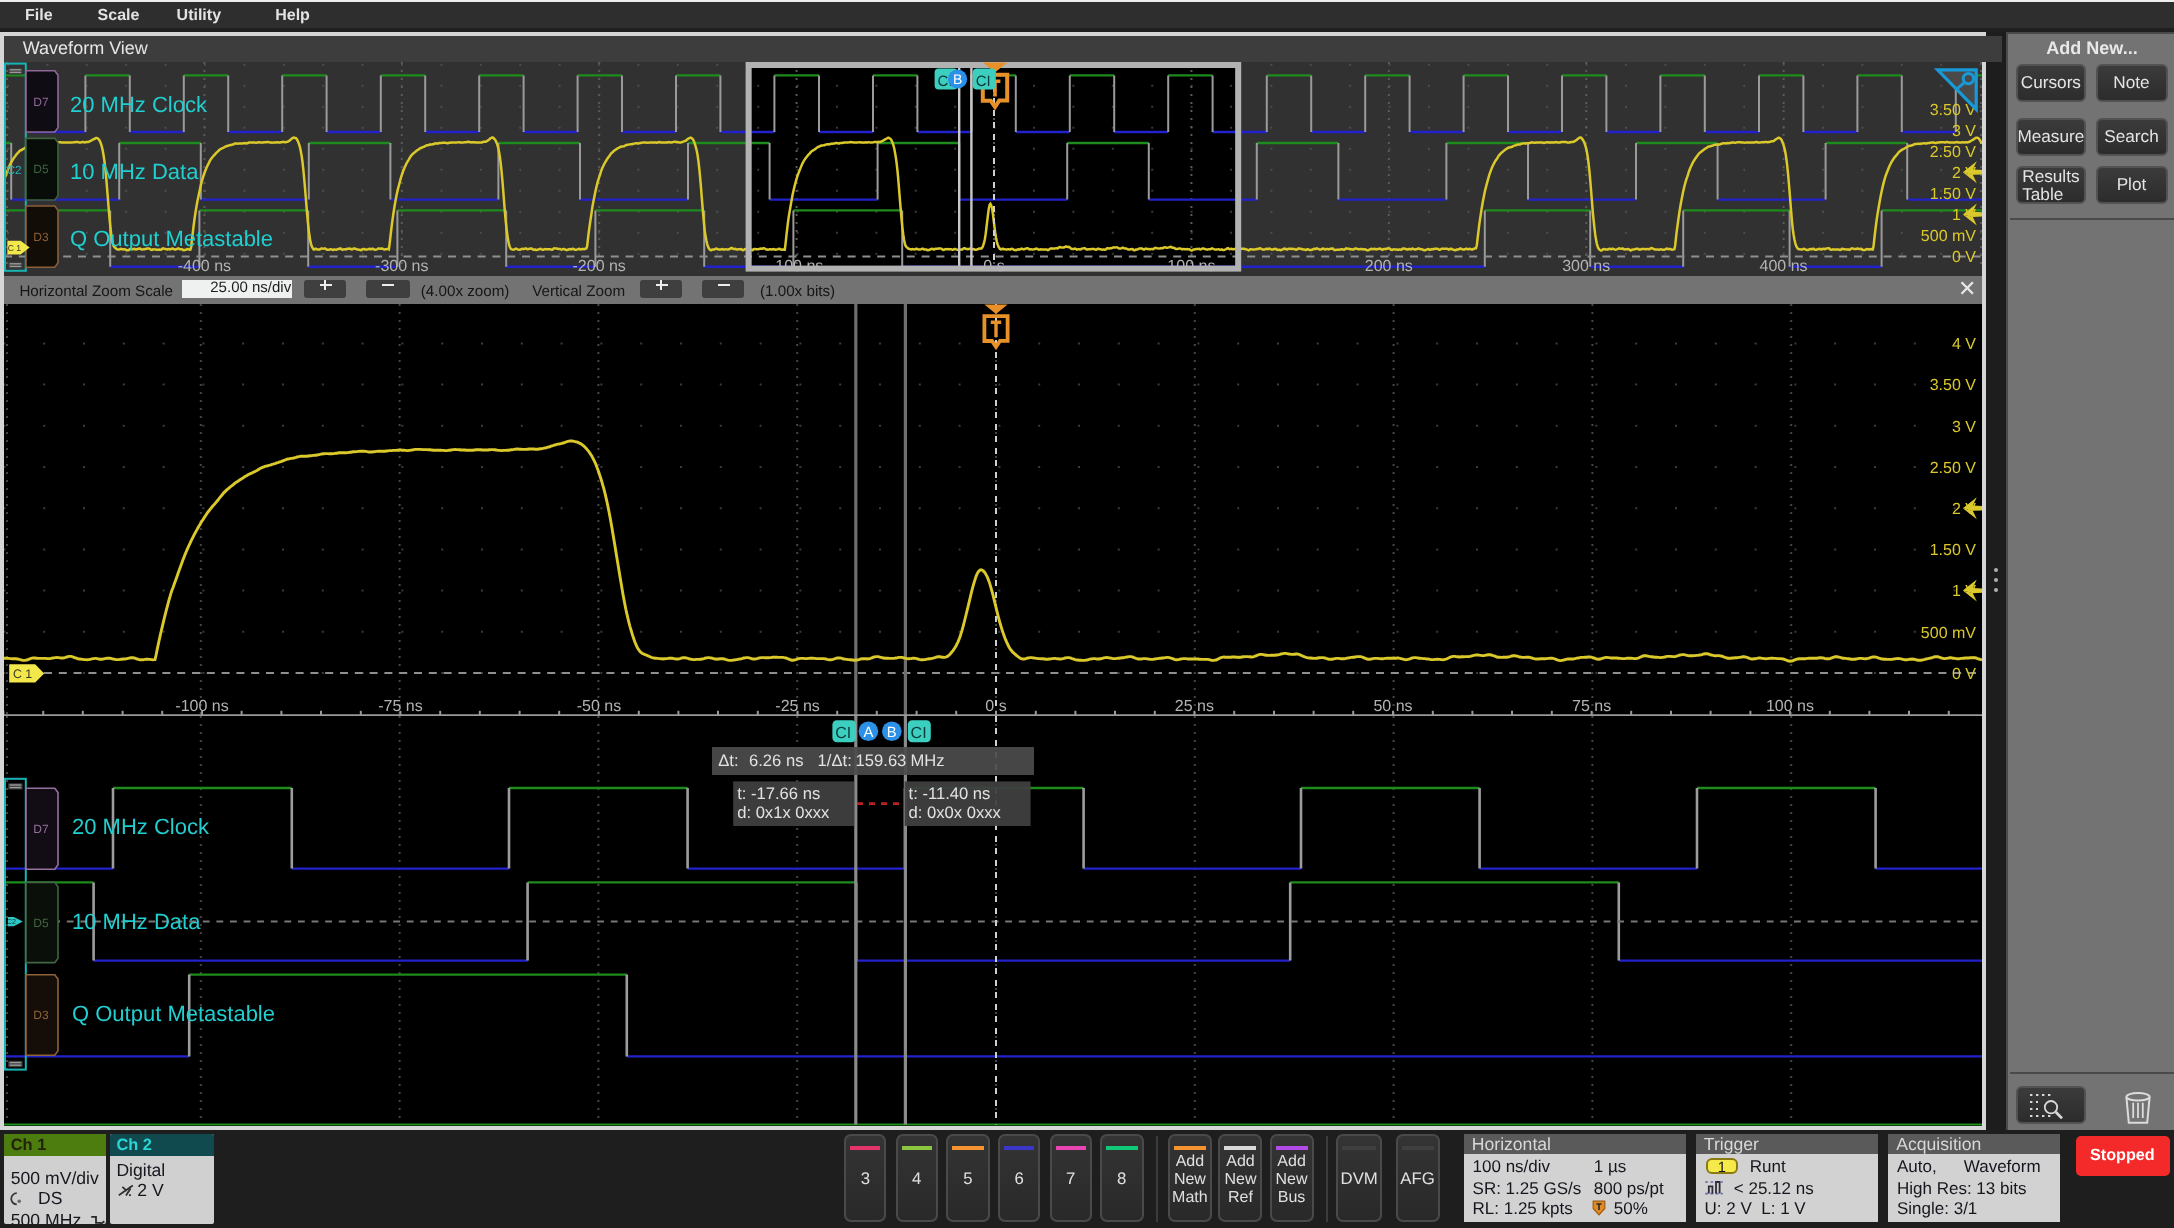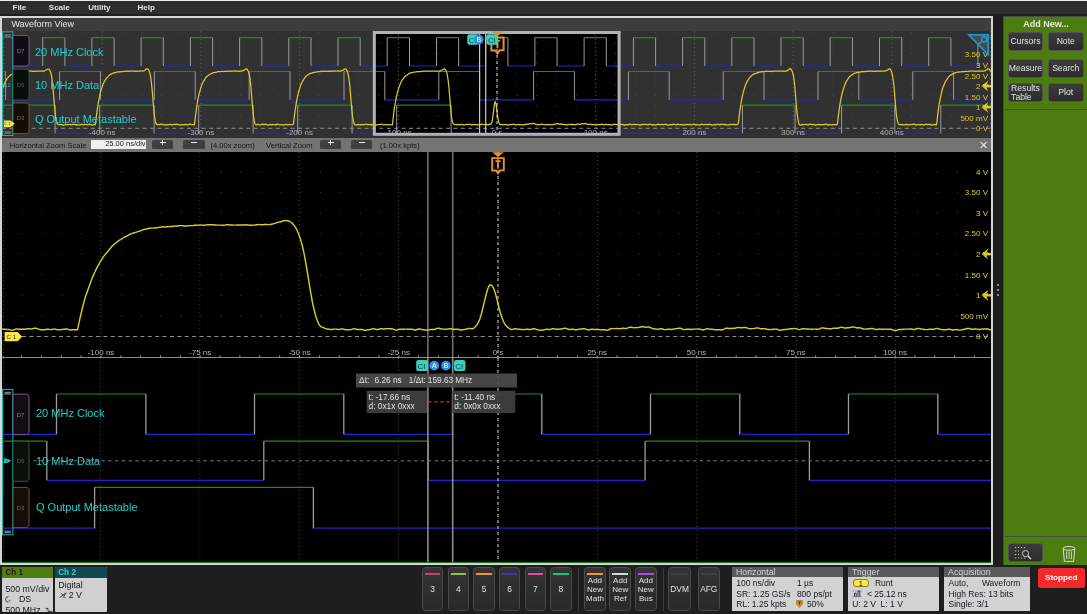--- a/index.html
+++ b/index.html
@@ -3,36 +3,36 @@
 html,body{margin:0;padding:0;background:#1b1b1b;}
 body{width:1087px;height:614px;overflow:hidden;font-family:"Liberation Sans",sans-serif;
  -webkit-font-smoothing:antialiased;}
 #root{position:relative;width:1087px;height:614px;background:#1d1d1d;}
 #menubar{position:absolute;left:0;top:0;width:1087px;height:16px;background:#2e2e2e;}
 #topline{position:absolute;left:0;top:0;width:1087px;height:1px;background:#ededed;}
 #botline{position:absolute;left:0;top:14.2px;width:1087px;height:1.9px;background:#1f1f1f;}
 #menubar span{position:absolute;top:3.2px;font-size:8px;font-weight:bold;color:#e3e3e3;}
 #win{position:absolute;left:0;top:16px;width:993px;height:549px;box-sizing:border-box;
  border:2px solid #d6d6d6;background:#313131;}
-#title{position:absolute;left:2px;top:18px;width:989px;height:13px;background:#3d3d3d;}
+#title{position:absolute;left:2px;top:18px;width:989px;height:13px;background:#3d3d3d;padding-left:10px;}
 #title span{position:absolute;left:9.4px;top:0.7px;font-size:9px;color:#e6e6e6;}
 svg.ov{position:absolute;left:2px;top:31px;}
 svg.mn{position:absolute;left:2px;top:151.5px;}
 svg.dg{position:absolute;left:2px;top:358px;}
 #zbar{position:absolute;left:2px;top:137.5px;width:989px;height:14px;background:#737373;}
 #zbar .lbl{position:absolute;top:3.2px;font-size:7.6px;color:#161616;}
 #zbar .fld{position:absolute;top:2.8px;height:8.6px;background:#eff0f0;color:#1c1c1c;
  font-size:7.5px;text-align:right;line-height:8.8px;}
 #zbar .pb{position:absolute;top:2.8px;height:8.8px;background:#3f3f3f;border-radius:1.5px;}
 #zbar .pb i{position:absolute;background:#ededed;}
 #zbar .xc{position:absolute;top:2.2px;left:977px;font-size:11px;color:#e8e8e8;line-height:11px;}
 #splitdots{position:absolute;left:997px;top:284px;}
 #splitdots i{position:absolute;width:2.4px;height:2.4px;border-radius:50%;background:#b0b0b0;}
 #side{position:absolute;left:1003px;top:15.5px;width:84px;height:549px;box-sizing:border-box;
- border-left:1px solid #4a4a4a;border-top:1px solid #4a4a4a;background:#4d7c0f;}
+ border-left:1px solid #4a4a4a;border-top:1px solid #4a4a4a;background:#737373;}
 #side .hdr{position:absolute;left:0;top:2.6px;width:84px;text-align:center;font-size:9px;
  font-weight:bold;color:#e8e8e8;}
 .sbtn{position:absolute;box-sizing:border-box;border:1px solid #525252;border-radius:3px;
  background:linear-gradient(#3b3b3b,#2c2c2c);color:#e4e4e4;font-size:8.6px;display:flex;
  align-items:center;justify-content:center;text-align:left;line-height:9px;}
 #side .sep{position:absolute;left:1px;top:92px;width:83px;height:1px;background:#4a4a4a;}
 #side .sep2{position:absolute;left:1px;top:519.9px;width:83px;height:1px;background:#4a4a4a;}
 #bottom{position:absolute;left:0;top:565px;width:1087px;height:49px;background:#1e1e1e;}
 .chbadge{position:absolute;box-sizing:border-box;border-radius:1px;overflow:hidden;background:#d0d0d0;}
 .chbadge .h{height:11px;font-size:8.2px;font-weight:bold;padding-left:3.4px;box-sizing:border-box;
@@ -192,21 +192,21 @@
       </div>
       <span class="lbl" style="left:208.4px">(4.00x zoom)</span>
       <span class="lbl" style="left:264.1px">Vertical Zoom</span>
       <div class="pb" style="left:318.1px;width:21.3px">
         <i style="left:7.6px;top:1.4px;width:6.1px;height:1.8px"></i>
         <i style="left:9.5px;top:-0.5px;width:1.8px;height:5.6px"></i>
       </div>
       <div class="pb" style="left:349.2px;width:21.3px">
         <i style="left:7.6px;top:1.4px;width:6.1px;height:1.8px"></i>
       </div>
-      <span class="lbl" style="left:378px">(1.00x kpts)</span>
+      <span class="lbl" style="left:378px">(1.00x bits)</span>
       <span class="xc">✕</span>
     </div>
     <svg class="mn" width="989" height="206.5" viewBox="0 0 989 206.5">
       <rect width="989" height="206.5" fill="#000"></rect>
       <g>
         <line x1="0" y1="184.5" x2="989" y2="184.5" stroke="#3b3b3b" stroke-width="1" stroke-dasharray="1 18.9" stroke-dashoffset="-19.6"></line>
         <line x1="0" y1="163.9" x2="989" y2="163.9" stroke="#3b3b3b" stroke-width="1" stroke-dasharray="1 18.9" stroke-dashoffset="-19.6"></line>
         <line x1="0" y1="143.3" x2="989" y2="143.3" stroke="#3b3b3b" stroke-width="1" stroke-dasharray="1 18.9" stroke-dashoffset="-19.6"></line>
         <line x1="0" y1="122.7" x2="989" y2="122.7" stroke="#3b3b3b" stroke-width="1" stroke-dasharray="1 18.9" stroke-dashoffset="-19.6"></line>
         <line x1="0" y1="102.1" x2="989" y2="102.1" stroke="#3b3b3b" stroke-width="1" stroke-dasharray="1 18.9" stroke-dashoffset="-19.6"></line>

